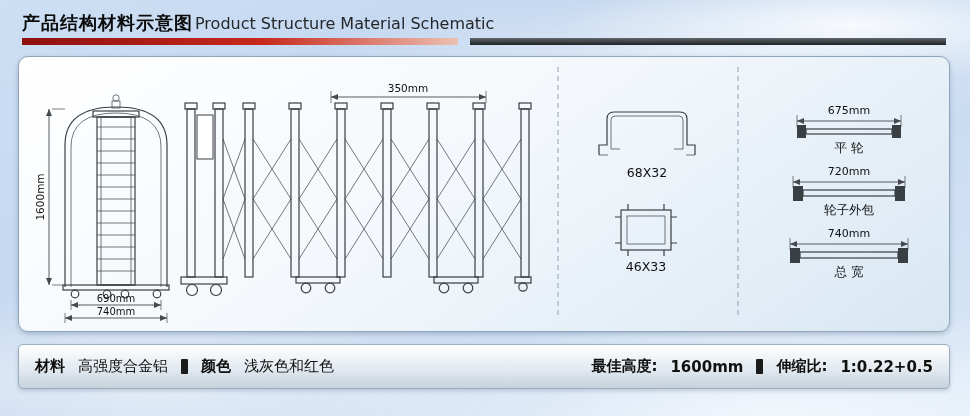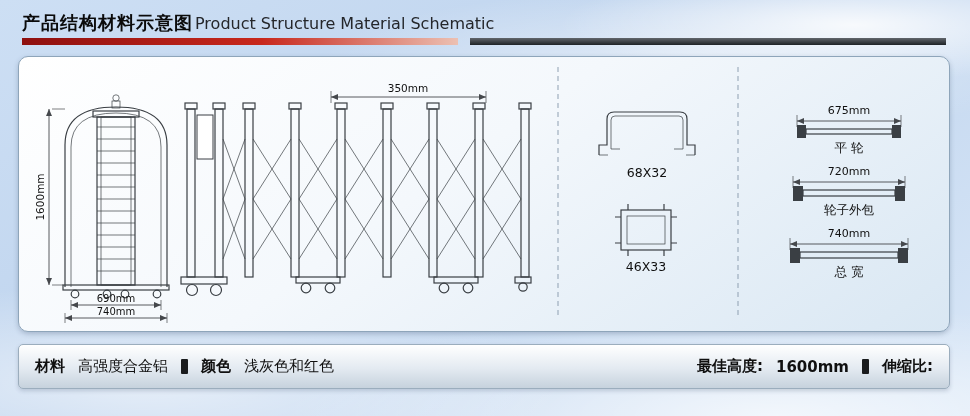--- a/index.html
+++ b/index.html
@@ -221,16 +221,17 @@
       <span class="fvalue">高强度合金铝</span>
       <span class="sep"></span>
       <span class="flabel">颜色</span>
       <span class="fvalue">浅灰色和红色</span>
     </div>
     <div class="fgroup">
       <span class="flabel">最佳高度:</span>
       <span class="fvalue-b">1600mm</span>
       <span class="sep"></span>
       <span class="flabel">伸缩比:</span>
+      <span class="fvalue-b">1:0.22+0.5</span>
     </div>
   </div>
 
 </div>
 
 </body></html>

